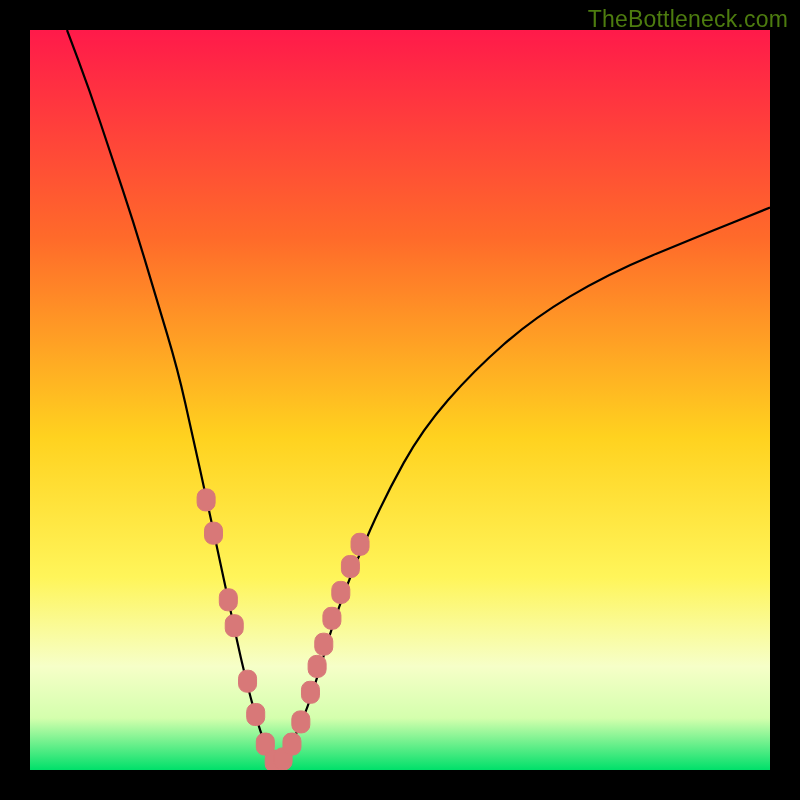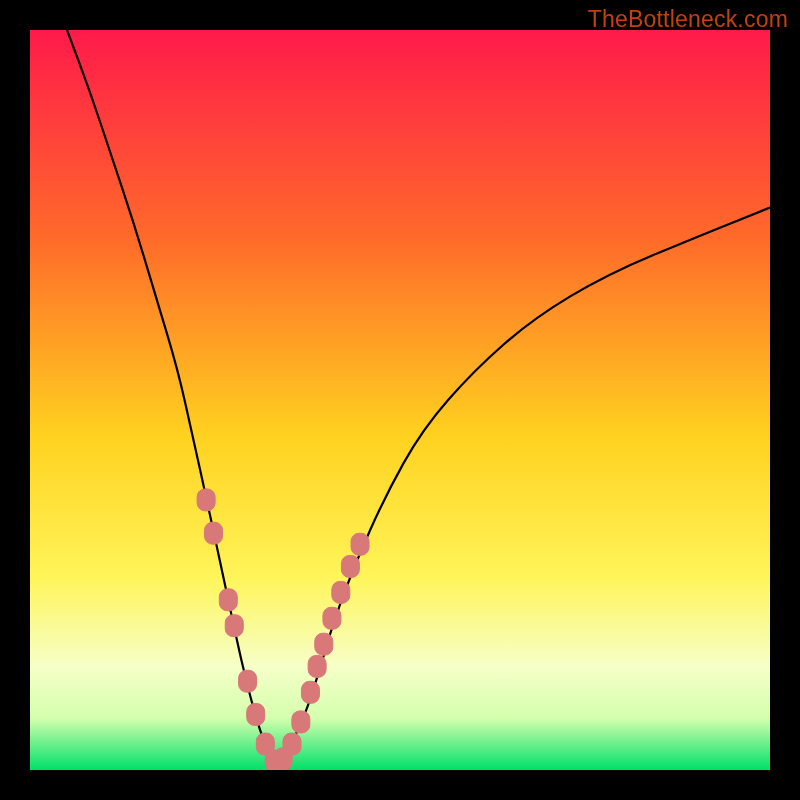--- a/index.html
+++ b/index.html
@@ -31,21 +31,21 @@
     position: absolute;
     left: 0;
     top: 0;
     width: 100%;
     height: 100%;
   }
   .watermark {
     position: absolute;
     top: 6px;
     right: 12px;
-    color: #c2410c;
+    color: #4d7c0f;
     font-size: 23px;
     font-weight: 500;
     letter-spacing: 0.2px;
     z-index: 10;
   }
   svg.curve {
     position: absolute;
     left: 0;
     top: 0;
     width: 740px;

